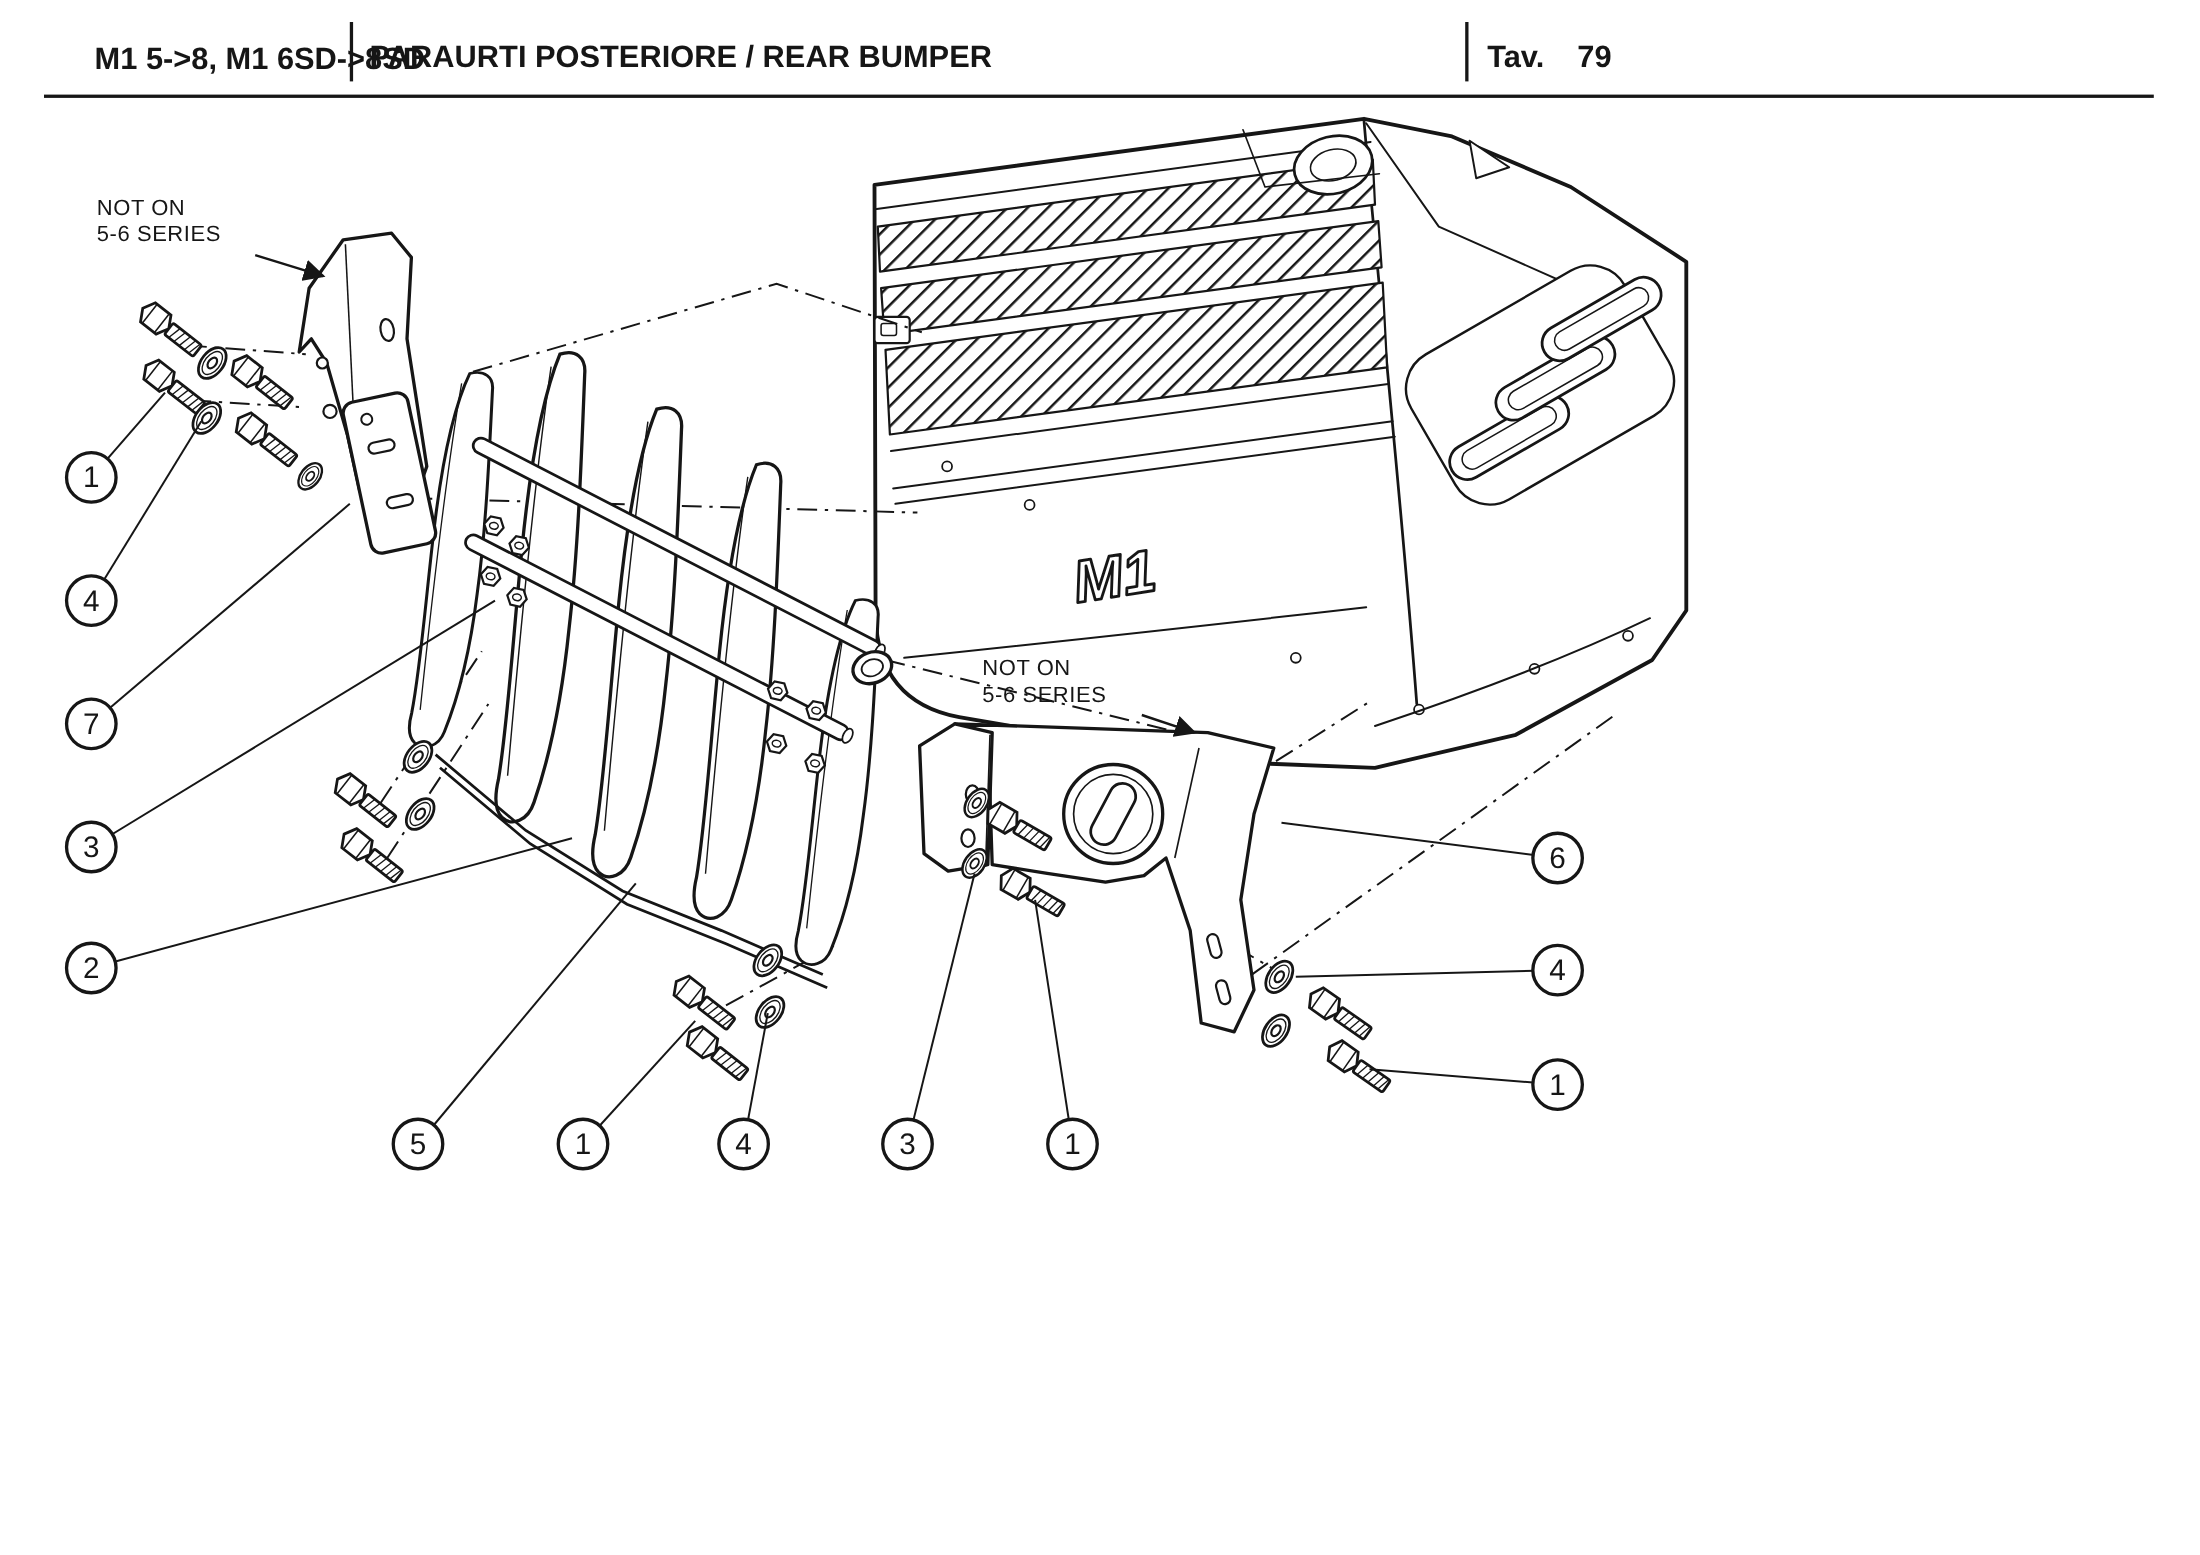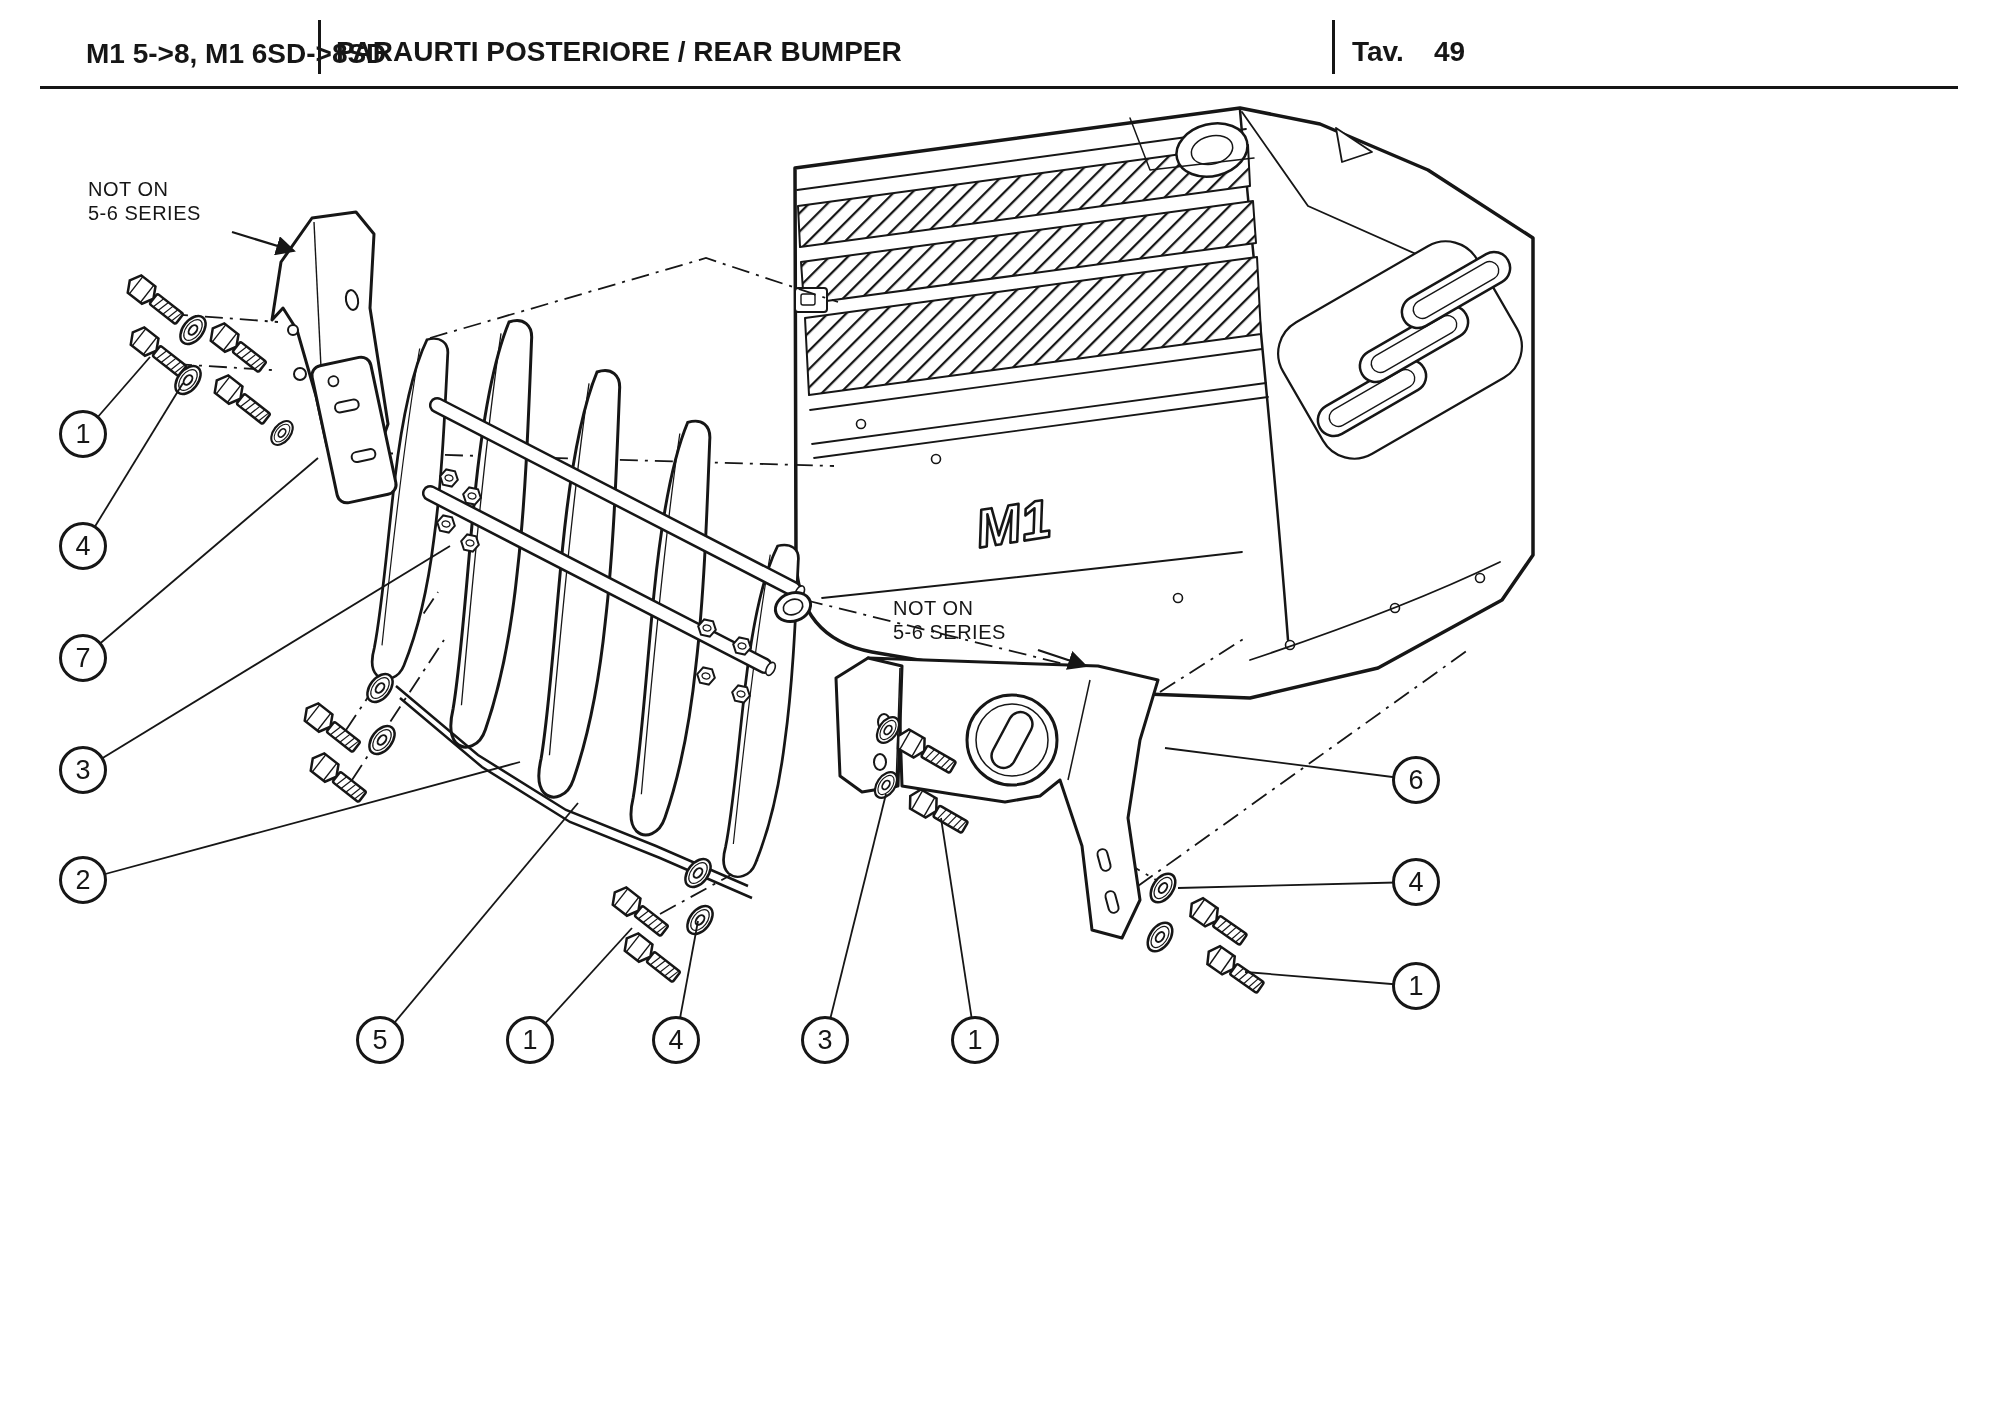--- a/index.html
+++ b/index.html
@@ -47,21 +47,21 @@
 
 <div class="page">
 
   <div>
     <div class="hdr-text hdr-model">M1 5-&gt;8, M1 6SD-&gt;8SD</div>
     <div class="vsep vsep-1"></div>
     <div class="hdr-text hdr-title">PARAURTI POSTERIORE / REAR BUMPER</div>
     <div class="vsep vsep-2"></div>
     <div class="hdr-text hdr-plate">
       <span>Tav.</span>
-      <span>49</span>
+      <span>79</span>
     </div>
     <div class="hdr-rule"></div>
   </div>
 
   <div class="drawing">
 
     <svg viewBox="0 0 2000 1414" width="2000" height="1414" xmlns="http://www.w3.org/2000/svg">
       <defs>
         <pattern id="hatch" patternUnits="userSpaceOnUse" width="13" height="13" patternTransform="rotate(45)">
           <rect width="13" height="13" fill="#ffffff"></rect>

